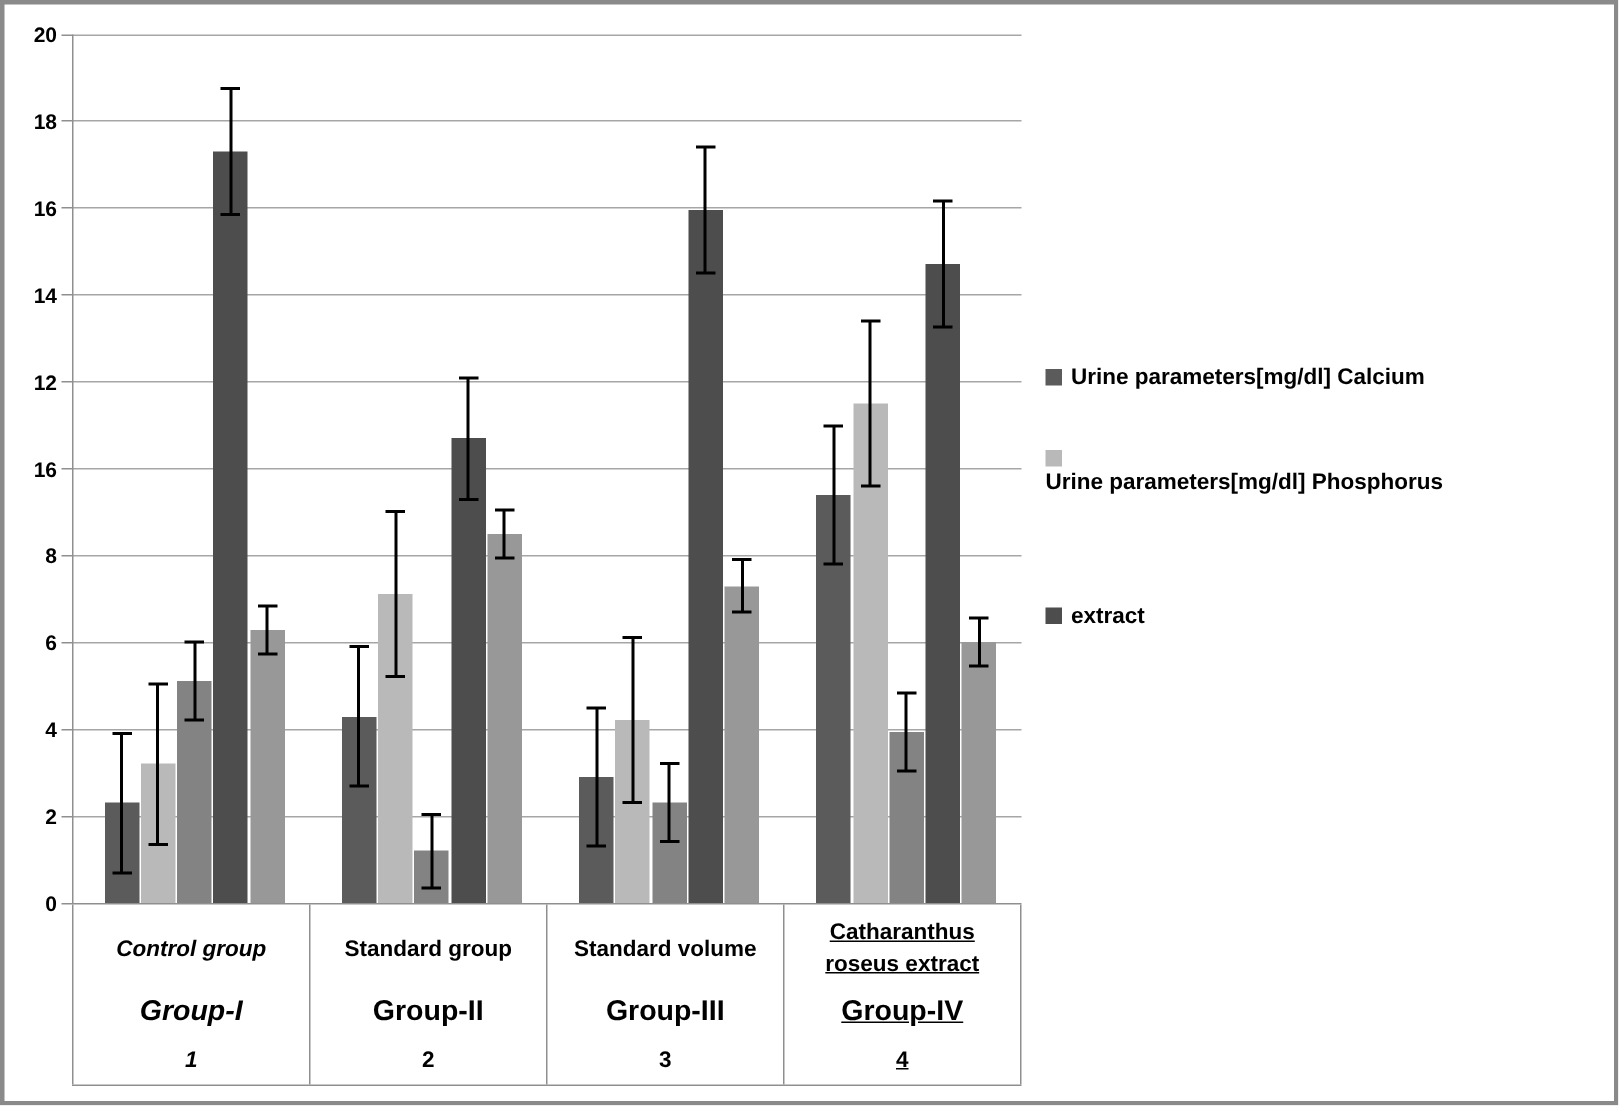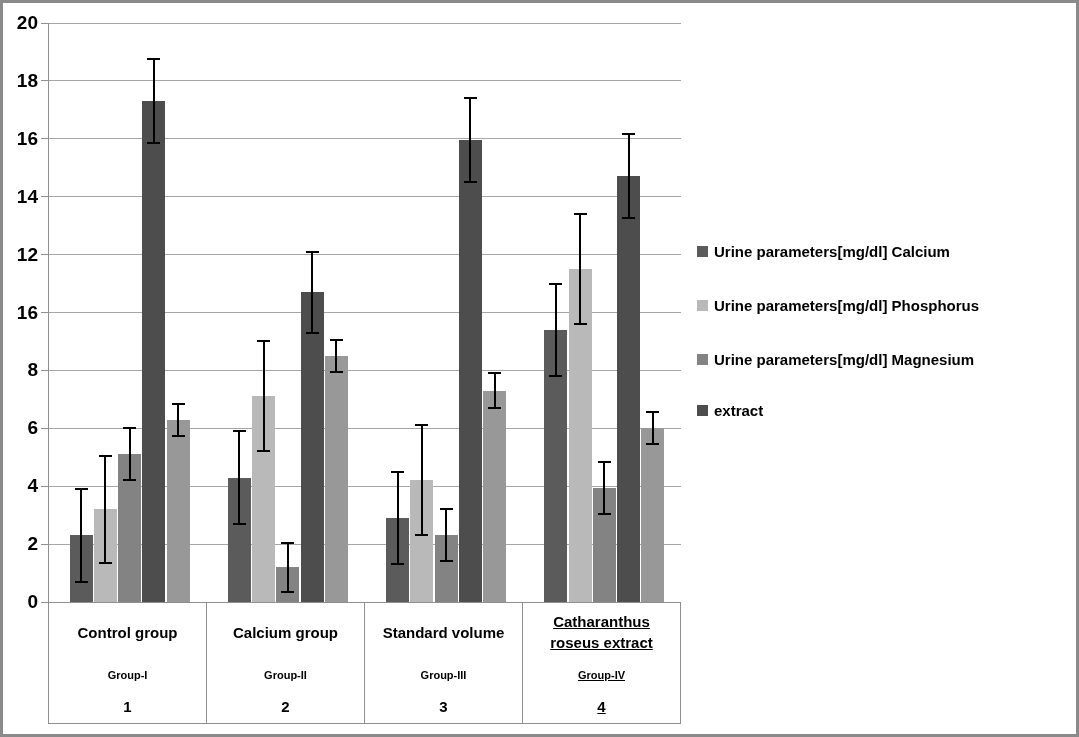--- a/index.html
+++ b/index.html
@@ -13,68 +13,68 @@
   #frame{
     position:absolute;inset:0;
     border:3px solid #8a8a8a;
     pointer-events:none;
   }
   .gridline{position:absolute;height:1px;background:#a6a6a6;}
   .axis-line{position:absolute;background:#8f8f8f;}
   .tick{position:absolute;height:1px;width:7px;background:#8f8f8f;}
   .ytick-label{
     position:absolute;left:6px;width:32px;height:20px;line-height:20px;
-    text-align:right;font-size:19px;font-weight:bold;color:#000;
+    text-align:right;font-size:14px;font-weight:bold;color:#000;
   }
   .bar{position:absolute;}
   .err-v{position:absolute;width:2px;background:#000;}
   .err-cap{position:absolute;height:2px;background:#000;}
   .cat-area{position:absolute;display:flex;}
   .cat-cell{
     box-sizing:border-box;flex:1 1 0;
     border-left:1px solid #8f8f8f;
     display:flex;flex-direction:column;align-items:stretch;
     padding-top:5px;
   }
   .cat-cell:last-child{border-right:1px solid #8f8f8f;}
   .cat-name{
     height:48px;display:flex;align-items:center;justify-content:center;
     text-align:center;font-size:15px;font-weight:bold;color:#000;line-height:21px;
     padding:0 4px;
   }
   .cat-group{
     height:38px;line-height:38px;text-align:center;
-    font-size:11px;font-weight:bold;color:#000;
+    font-size:19px;font-weight:bold;color:#000;
   }
   .cat-number{
     height:26px;line-height:26px;text-align:center;
     font-size:15px;font-weight:bold;color:#000;
   }
   .legend-item{position:absolute;display:flex;align-items:flex-start;}
   .legend-swatch{
     width:11px;height:11px;margin-top:5px;margin-right:6px;flex:0 0 auto;
   }
   .legend-label{
     font-size:15px;font-weight:bold;color:#000;line-height:21px;
     white-space:nowrap;
   }
 </style>
 </head>
 <body>
 
 <div id="canvas">
   <div id="plot"></div>
   <div id="cats" class="cat-area" style="left: 48px; top: 603px; width: 633px; height: 120px; border-bottom: 1px solid rgb(143, 143, 143);">
-      <div class="cat-cell" style="border-left-color: rgb(143, 143, 143); border-right-color: rgb(143, 143, 143);">
+      <div class="cat-cell" style="border-left-color: rgb(143, 143, 143); border-right-color: rgb(143, 143, 143); font-style: italic;">
         <div class="cat-name">Control group</div>
         <div class="cat-group">Group-I</div>
         <div class="cat-number">1</div>
       </div>
       <div class="cat-cell" style="border-left-color: rgb(143, 143, 143); border-right-color: rgb(143, 143, 143);">
-        <div class="cat-name">Calcium group</div>
+        <div class="cat-name">Standard group</div>
         <div class="cat-group">Group-II</div>
         <div class="cat-number">2</div>
       </div>
       <div class="cat-cell" style="border-left-color: rgb(143, 143, 143); border-right-color: rgb(143, 143, 143);">
         <div class="cat-name">Standard volume</div>
         <div class="cat-group">Group-III</div>
         <div class="cat-number">3</div>
       </div>
       <div class="cat-cell" style="border-left-color: rgb(143, 143, 143); border-right-color: rgb(143, 143, 143); text-decoration: underline;">
         <div class="cat-name">Catharanthus roseus extract</div>
@@ -197,30 +197,24 @@
     <div class="bar" style="left: 641.49px; top: 428.3px; width: 23px; height: 173.7px; background: rgb(152, 152, 152);"></div>
     <div class="err-v" style="left: 651.99px; top: 412.377px; height: 31.845px;"></div>
     <div class="err-cap" style="left: 646.49px; top: 411.377px; width: 13px;"></div>
     <div class="err-cap" style="left: 646.49px; top: 443.222px; width: 13px;"></div>
     <div class="legend-item" style="left: 697px; top: 241px;">
       <div class="legend-swatch" style="background: rgb(91, 91, 91);"></div>
       <div class="legend-label">
         <div>Urine parameters[mg/dl] Calcium</div>
       </div>
     </div>
-    <div class="legend-item" style="left: 697px; top: 295px;">
+    <div class="legend-item" style="left: 697px; top: 295px; flex-direction: column;">
       <div class="legend-swatch" style="background: rgb(185, 185, 185);"></div>
       <div class="legend-label">
         <div>Urine parameters[mg/dl] Phosphorus</div>
-      </div>
-    </div>
-    <div class="legend-item" style="left: 697px; top: 349px;">
-      <div class="legend-swatch" style="background: rgb(131, 131, 131);"></div>
-      <div class="legend-label">
-        <div>Urine parameters[mg/dl] Magnesium</div>
       </div>
     </div>
     <div class="legend-item" style="left: 697px; top: 400px;">
       <div class="legend-swatch" style="background: rgb(77, 77, 77);"></div>
       <div class="legend-label">
         <div>extract</div>
       </div>
     </div>
   </div>
 

